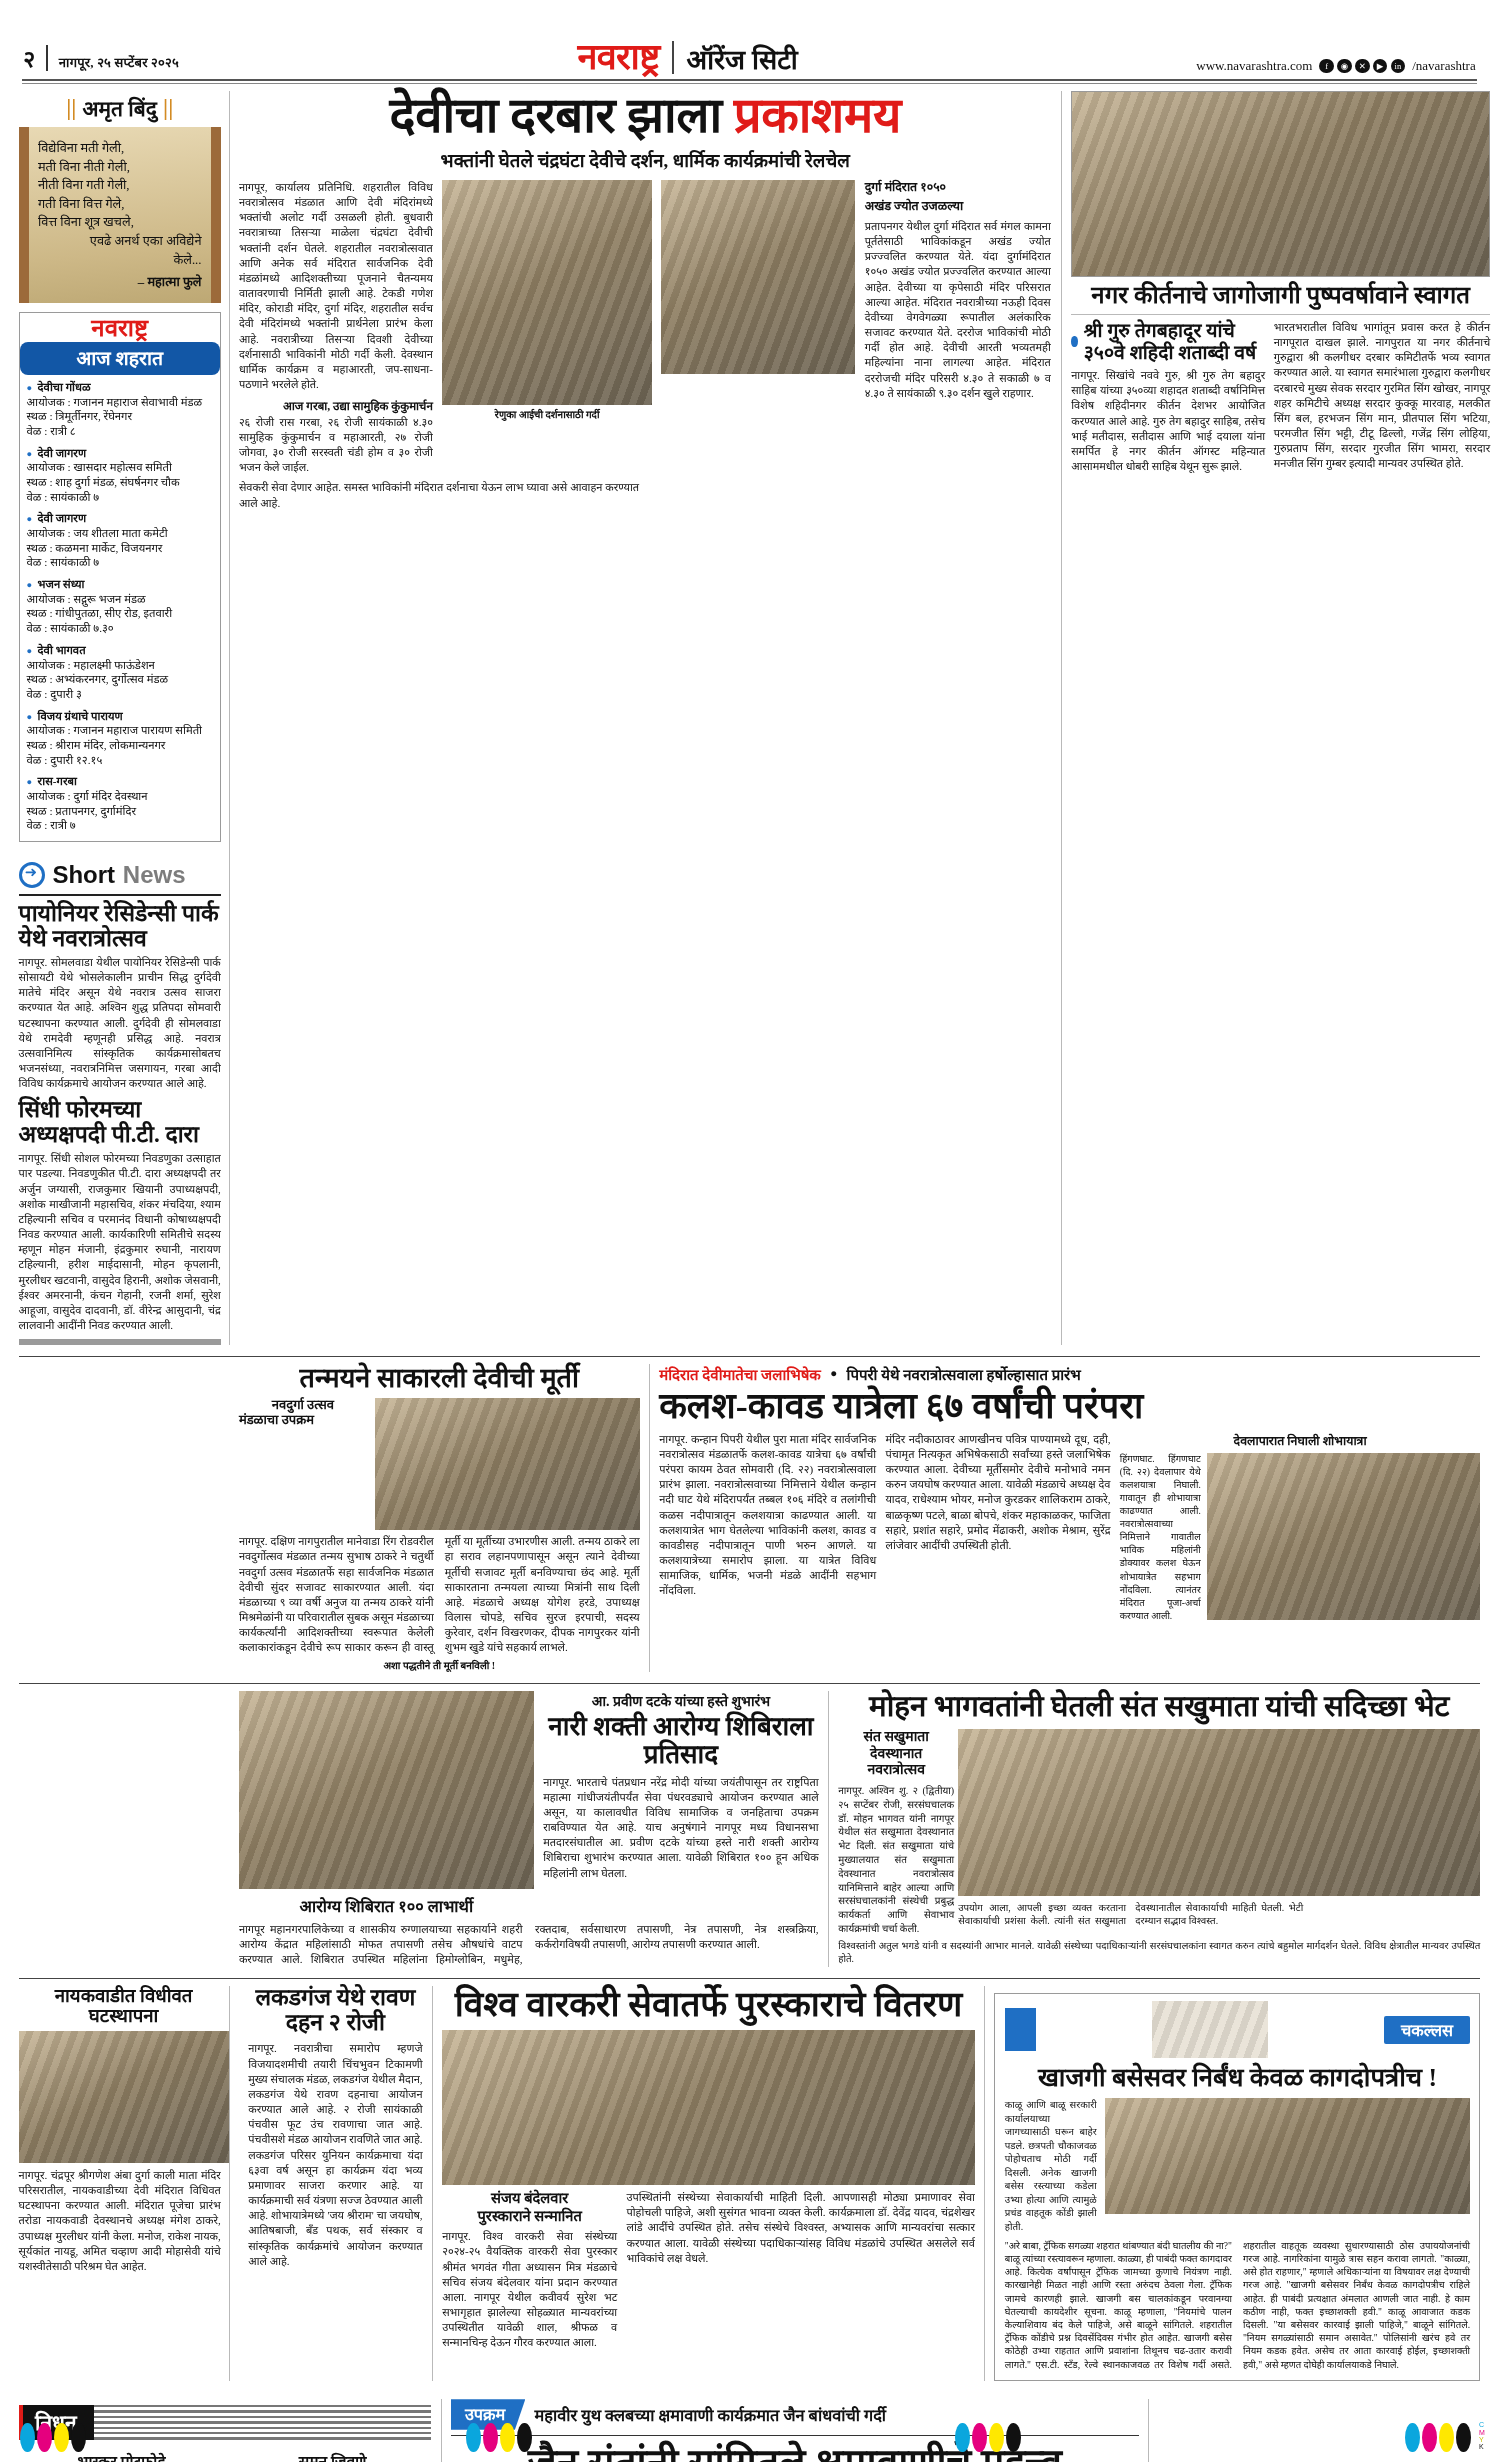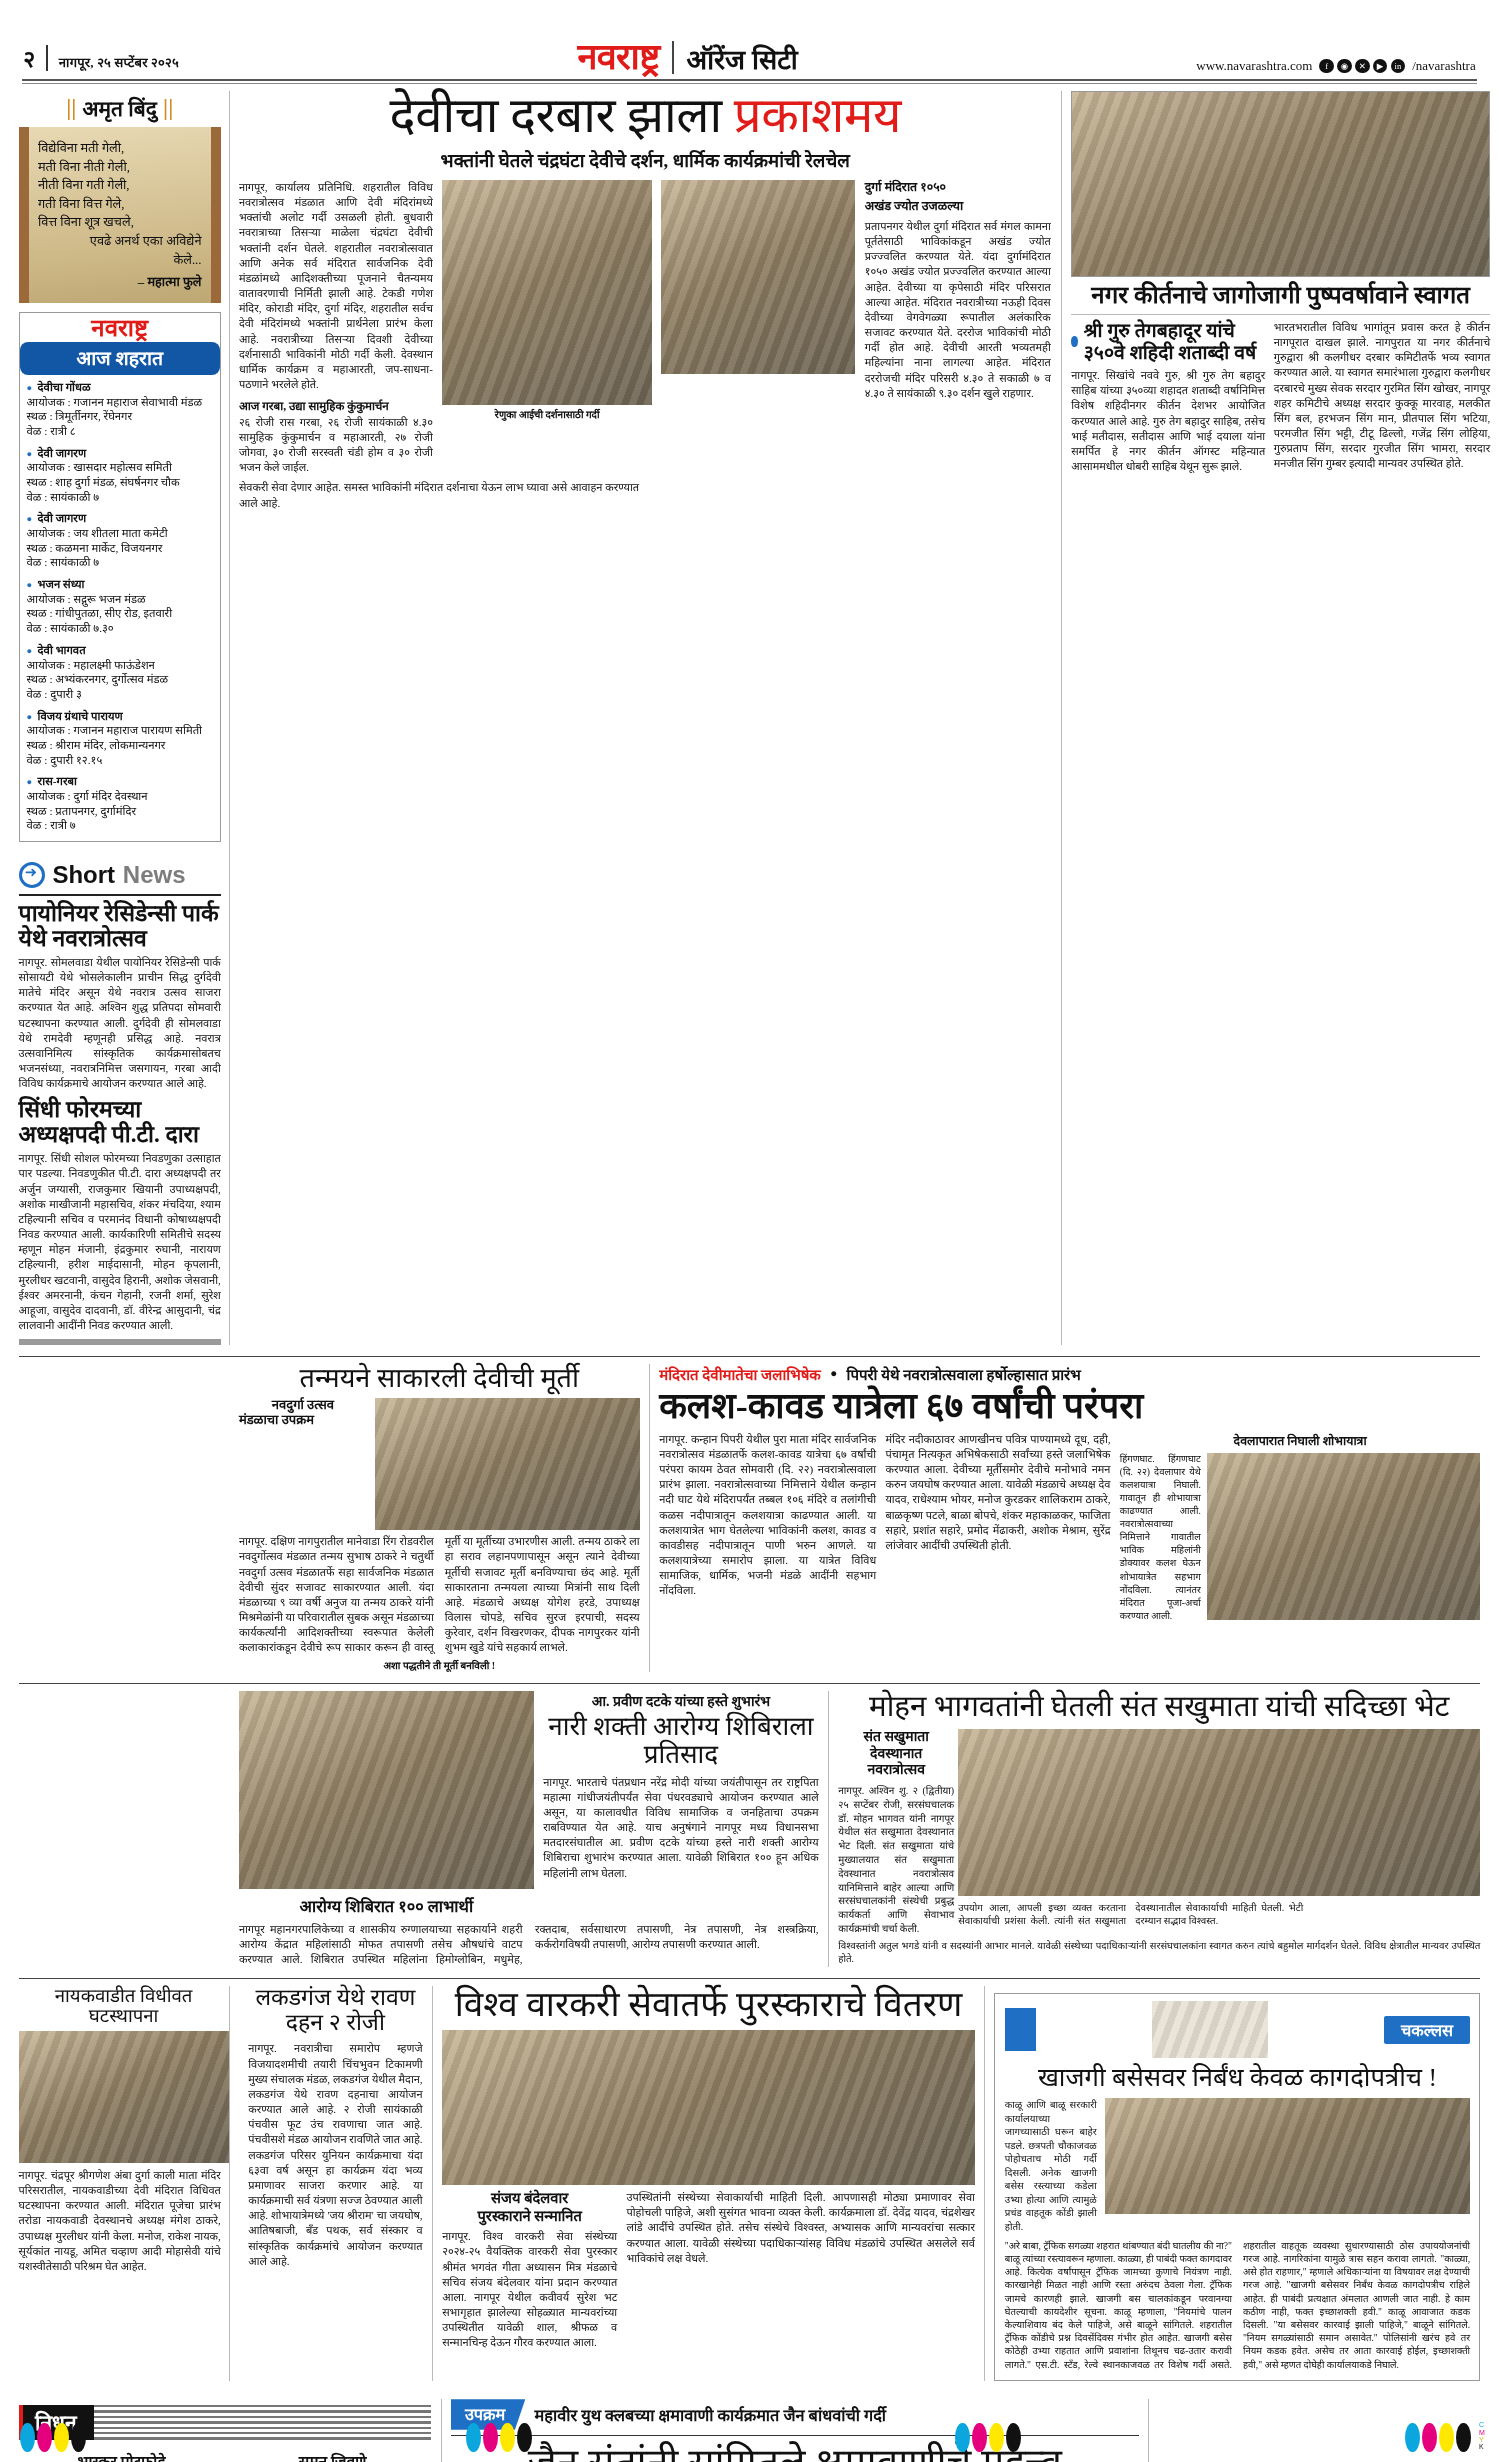--- a/index.html
+++ b/index.html
@@ -22,21 +22,21 @@
   .mh-vbar { width: 2.3px; height: 33px; background: #444; }
   .mh-edition { font-size: 27px; font-weight: 700; color: #111; line-height: 1; }
   .mh-right { display: flex; align-items: center; gap: 7px; font-size: 13px; font-weight: 400; }
   .soc { display: flex; gap: 3.1px; }
   .soc i { width: 14.7px; height: 14.7px; border-radius: 50%; background: #111; color: #fff;
            font-style: normal; font-size: 8.5px; display: flex; align-items: center; justify-content: center; }
   .mh-rule { height: 5.4px; border-top: 2.3px solid #555; border-bottom: 1.6px solid #888; margin: 4.7px 3.1px 0 3.1px; }
 
   
   .col-rule-r { border-right: 0.8px solid #b9b9b9; }
-  .hl { font-weight: 400; line-height: 1.02; }
+  .hl { font-weight: 700; line-height: 1.02; }
   .red { color: #e01b18; }
   .body-txt { font-size: 11px; line-height: 1.38; text-align: justify; }
   .cap { font-size: 10px; font-weight: 700; text-align: center; padding-top: 2.3px; }
   .ph { background: linear-gradient(150deg,#c9b89a,#8f7f63 45%,#6d6454); position: relative; overflow: hidden; }
   .ph::after { content: ""; position: absolute; inset: 0;
     background: repeating-linear-gradient(110deg, rgba(255,255,255,.08) 0 7px, rgba(0,0,0,.08) 7px 14px); }
 
   
   .top { display: flex; gap: 9.3px; margin-top: 7px; }
   .lcol { width: 211px; flex: none; }
@@ -234,21 +234,21 @@
     <div class="mcol col-rule-r" style="padding-right:9.3px">
       <h1 class="hl mainhl">
         <span>देवीचा दरबार झाला</span>
         <span class="red">प्रकाशमय</span>
       </h1>
       <div class="mainsub">भक्तांनी घेतले चंद्रघंटा देवीचे दर्शन, धार्मिक कार्यक्रमांची रेलचेल</div>
 
       <div class="m3">
         <div style="width:194px;flex:none">
           <div class="body-txt">नागपूर, कार्यालय प्रतिनिधि. शहरातील विविध नवरात्रोत्सव मंडळात आणि देवी मंदिरांमध्ये भक्तांची अलोट गर्दी उसळली होती. बुधवारी नवरात्राच्या तिसऱ्या माळेला चंद्रघंटा देवीची भक्तांनी दर्शन घेतले. शहरातील नवरात्रोत्सवात आणि अनेक सर्व मंदिरात सार्वजनिक देवी मंडळांमध्ये आदिशक्तीच्या पूजनाने चैतन्यमय वातावरणाची निर्मिती झाली आहे. टेकडी गणेश मंदिर, कोराडी मंदिर, दुर्गा मंदिर, शहरातील सर्वच देवी मंदिरांमध्ये भक्तांनी प्रार्थनेला प्रारंभ केला आहे. नवरात्रीच्या तिसऱ्या दिवशी देवीच्या दर्शनासाठी भाविकांनी मोठी गर्दी केली. देवस्थान धार्मिक कार्यक्रम व महाआरती, जप-साधना-पठणाने भरलेले होते.</div>
-          <div style="font-weight:700;font-size:11.6px;text-align:left;margin:5.4px 0 2.3px">आज गरबा, उद्या सामुहिक कुंकुमार्चन</div>
+          <div style="font-weight:700;font-size:11.6px;text-align:right;margin:5.4px 0 2.3px">आज गरबा, उद्या सामुहिक कुंकुमार्चन</div>
           <div class="body-txt">२६ रोजी रास गरबा, २६ रोजी सायंकाळी ४.३० सामुहिक कुंकुमार्चन व महाआरती, २७ रोजी जोगवा, ३० रोजी सरस्वती चंडी होम व ३० रोजी भजन केले जाईल.</div>
         </div>
         <div style="width:210px;flex:none">
           <div class="ph" style="height:225px"></div>
           <div class="cap">रेणुका आईची दर्शनासाठी गर्दी</div>
         </div>
         <div style="width:194px;flex:none">
           <div class="ph" style="height:194px"></div>
         </div>
         <div style="width:186px;flex:none">

